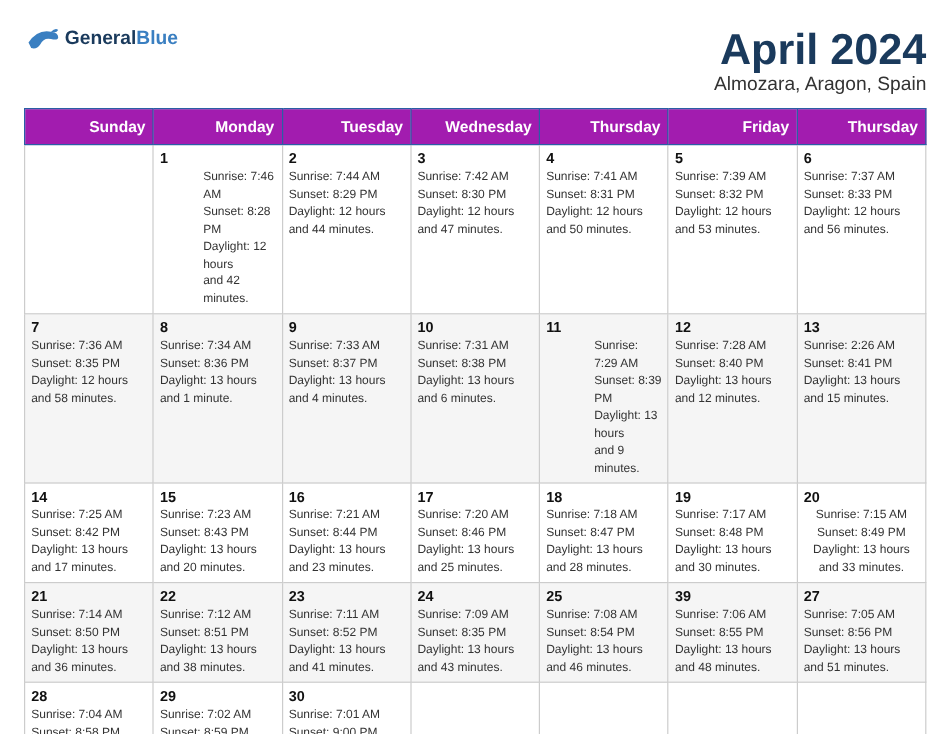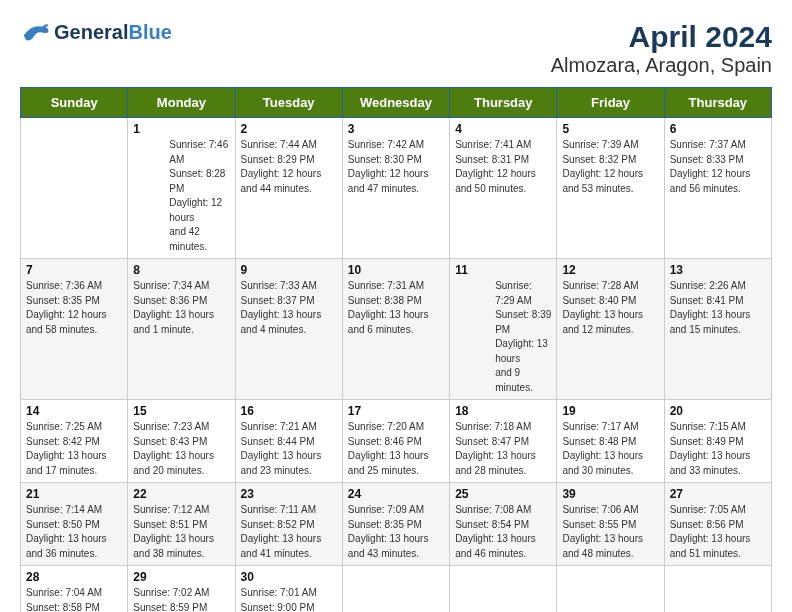--- a/index.html
+++ b/index.html
@@ -22,38 +22,38 @@
       gap: 4px;
     }
     .logo-bird {
       width: 30px;
       height: 25px;
     }
     .title-block {
       text-align: right;
     }
     .month-title {
-      font-size: 30px;
+      font-size: 36px;
       font-weight: bold;
       color: #1a3a5c;
     }
     .location {
-      font-size: 20px;
+      font-size: 16px;
       color: #333;
     }
     table {
       width: 100%;
       border-collapse: collapse;
       font-size: 11px;
     }
     thead tr th {
-      background-color: #4d7c0f;
+      background-color: #a21caf;
       color: #fff;
       padding: 7px 6px;
-      text-align: center;
+      text-align: right;
       font-size: 13px;
       font-weight: bold;
       border: 1px solid #2a5fa5;
     }
     tbody tr td {
       border: 1px solid #ccc;
       vertical-align: top;
       padding: 4px 5px;
       width: 107px;
       height: 80px;
@@ -80,21 +80,21 @@
 </head>
 <body>
 
 <div class="header">
   <div class="logo">
     <svg class="logo-bird" viewBox="0 0 40 32" xmlns="http://www.w3.org/2000/svg">
       <path d="M5 20 Q15 5 30 8 Q38 9 38 14 Q38 18 30 16 Q22 14 18 22 Q14 28 8 26 Z" fill="#3a7fc1"></path>
       <path d="M30 8 Q35 3 38 6 Q36 10 30 8Z" fill="#3a7fc1"></path>
     </svg>
     <div>
-      <div style="font-size:20px;font-weight:bold;color:#1a3a5c;">General<span style="color:#3a7fc1;">Blue</span></div>
+      <div style="font-size:16px;font-weight:bold;color:#1a3a5c;">General<span style="color:#3a7fc1;">Blue</span></div>
     </div>
   </div>
   <div class="title-block">
     <div class="month-title">April 2024</div>
     <div class="location">Almozara, Aragon, Spain</div>
   </div>
 </div>
 
 <table>
   <thead>
@@ -243,21 +243,21 @@
         </td>
         <td>
           <div class="day-num">19</div>
           <div class="day-info" style="white-space: pre-line;">Sunrise: 7:17 AM
 Sunset: 8:48 PM
 Daylight: 13 hours
 and 30 minutes.</div>
         </td>
         <td>
           <div class="day-num">20</div>
-          <div class="day-info" style="white-space: pre-line;">Sunrise: 7:15 AM
+          <div class="day-info" style="white-space: pre-line; text-align: center;">Sunrise: 7:15 AM
 Sunset: 8:49 PM
 Daylight: 13 hours
 and 33 minutes.</div>
         </td>
       </tr>
       <tr>
         <td>
           <div class="day-num">21</div>
           <div class="day-info" style="white-space: pre-line;">Sunrise: 7:14 AM
 Sunset: 8:50 PM

